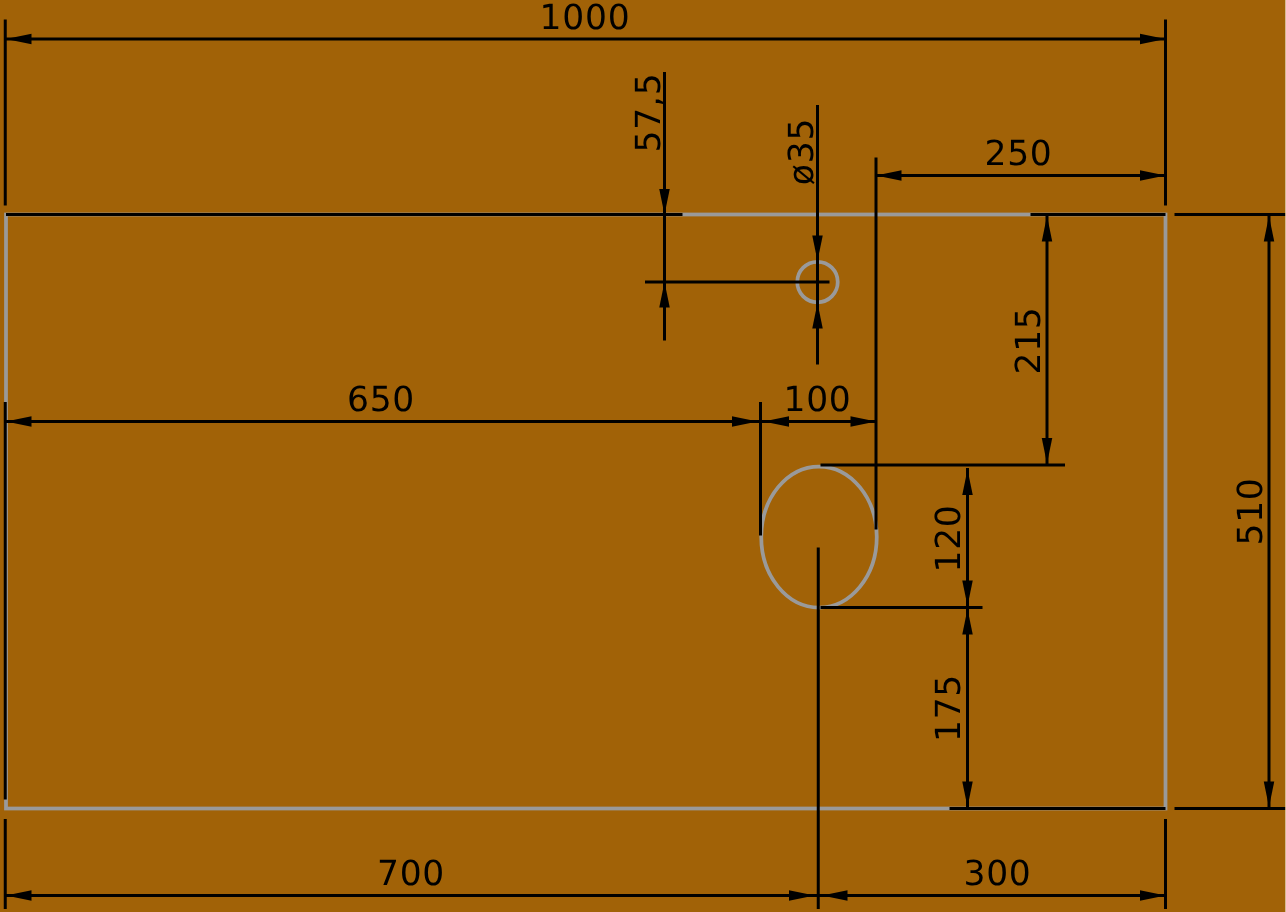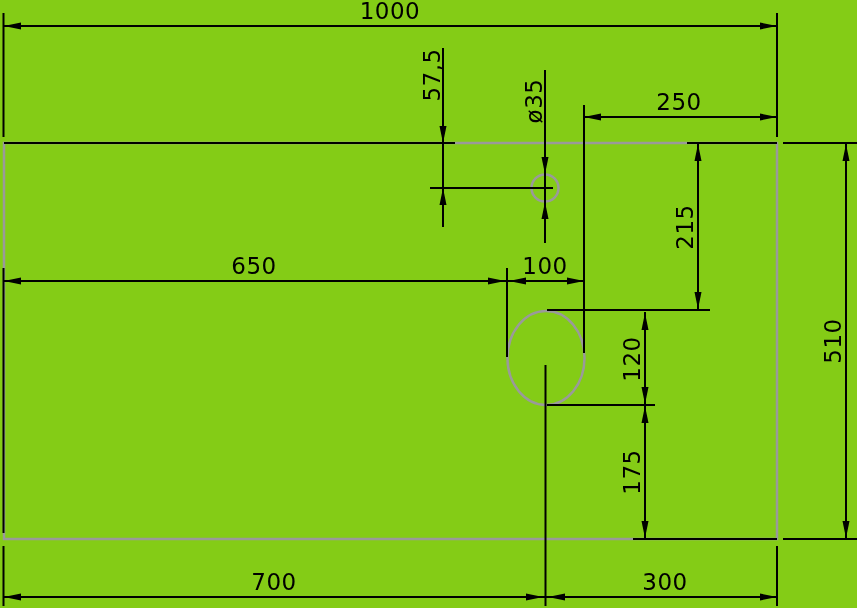--- a/index.html
+++ b/index.html
@@ -1,20 +1,20 @@
 <!DOCTYPE html>
 <html><head>
 <meta charset="utf-8">
 <style>
   html, body { margin: 0; padding: 0; background: #ffffff; }
   .sheet {
     position: relative;
     width: 857px;
     height: 608px;
-    background: #84cc16;
+    background: #a16207;
     overflow: hidden;
     font-family: "DejaVu Sans", sans-serif;
   }
   svg text {
     font-family: "DejaVu Sans", sans-serif;
     font-size: 23px;
     letter-spacing: 0.5px;
     fill: #000000;
   }
   .outline { stroke: #9a9a9a; stroke-width: 2.5; fill: none; }

